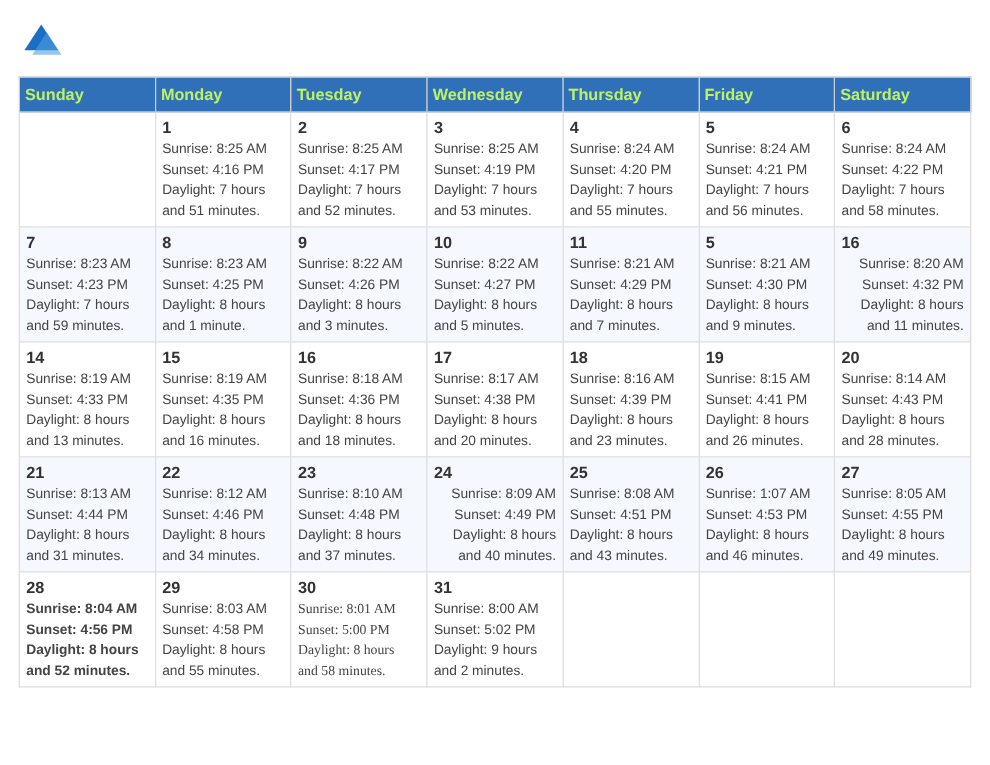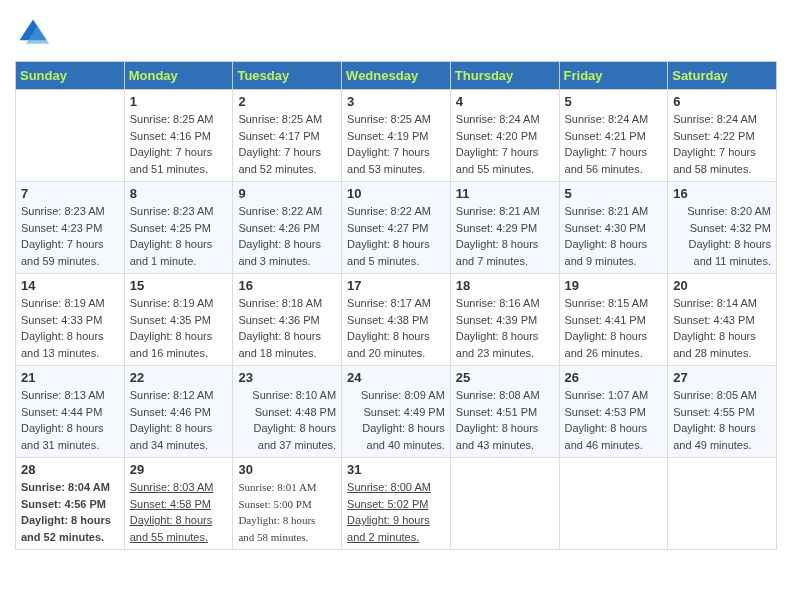--- a/index.html
+++ b/index.html
@@ -272,21 +272,21 @@
         </td>
         <td>
           <span class="day-num">22</span>
           <div class="day-info" style="white-space: pre-line;">Sunrise: 8:12 AM
 Sunset: 4:46 PM
 Daylight: 8 hours
 and 34 minutes.</div>
         </td>
         <td>
           <span class="day-num">23</span>
-          <div class="day-info" style="white-space: pre-line; text-align: right;">Sunrise: 8:10 AM
+          <div class="day-info" style="white-space: pre-line;">Sunrise: 8:10 AM
 Sunset: 4:48 PM
 Daylight: 8 hours
 and 37 minutes.</div>
         </td>
         <td>
           <span class="day-num">24</span>
           <div class="day-info" style="white-space: pre-line; text-align: right;">Sunrise: 8:09 AM
 Sunset: 4:49 PM
 Daylight: 8 hours
 and 40 minutes.</div>
@@ -316,35 +316,35 @@
       <tr>
         <td>
           <span class="day-num">28</span>
           <div class="day-info" style="white-space: pre-line; font-weight: bold;">Sunrise: 8:04 AM
 Sunset: 4:56 PM
 Daylight: 8 hours
 and 52 minutes.</div>
         </td>
         <td>
           <span class="day-num">29</span>
-          <div class="day-info" style="white-space: pre-line; text-decoration: underline;">Sunrise: 8:03 AM
+          <div class="day-info" style="white-space: pre-line;">Sunrise: 8:03 AM
 Sunset: 4:58 PM
 Daylight: 8 hours
 and 55 minutes.</div>
         </td>
         <td>
           <span class="day-num">30</span>
           <div class="day-info" style="white-space: pre-line; font-family: Liberation Serif, serif;">Sunrise: 8:01 AM
 Sunset: 5:00 PM
 Daylight: 8 hours
 and 58 minutes.</div>
         </td>
         <td>
           <span class="day-num">31</span>
-          <div class="day-info" style="white-space: pre-line; text-decoration: underline;">Sunrise: 8:00 AM
+          <div class="day-info" style="white-space: pre-line;">Sunrise: 8:00 AM
 Sunset: 5:02 PM
 Daylight: 9 hours
 and 2 minutes.</div>
         </td>
         <td></td>
         <td></td>
         <td></td>
       </tr>
     </tbody>
 </table>

